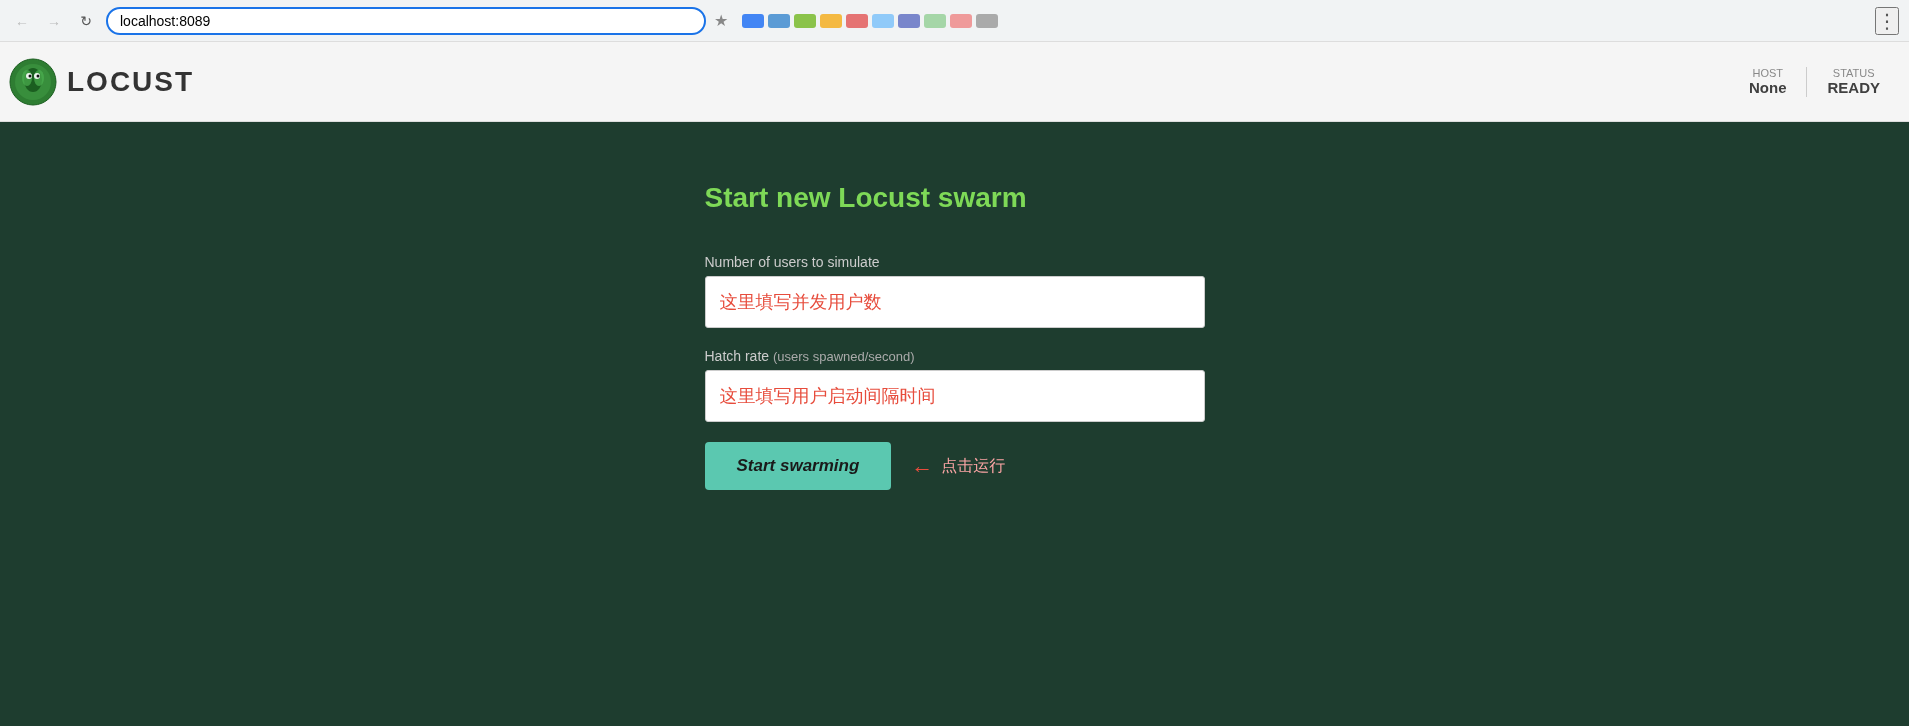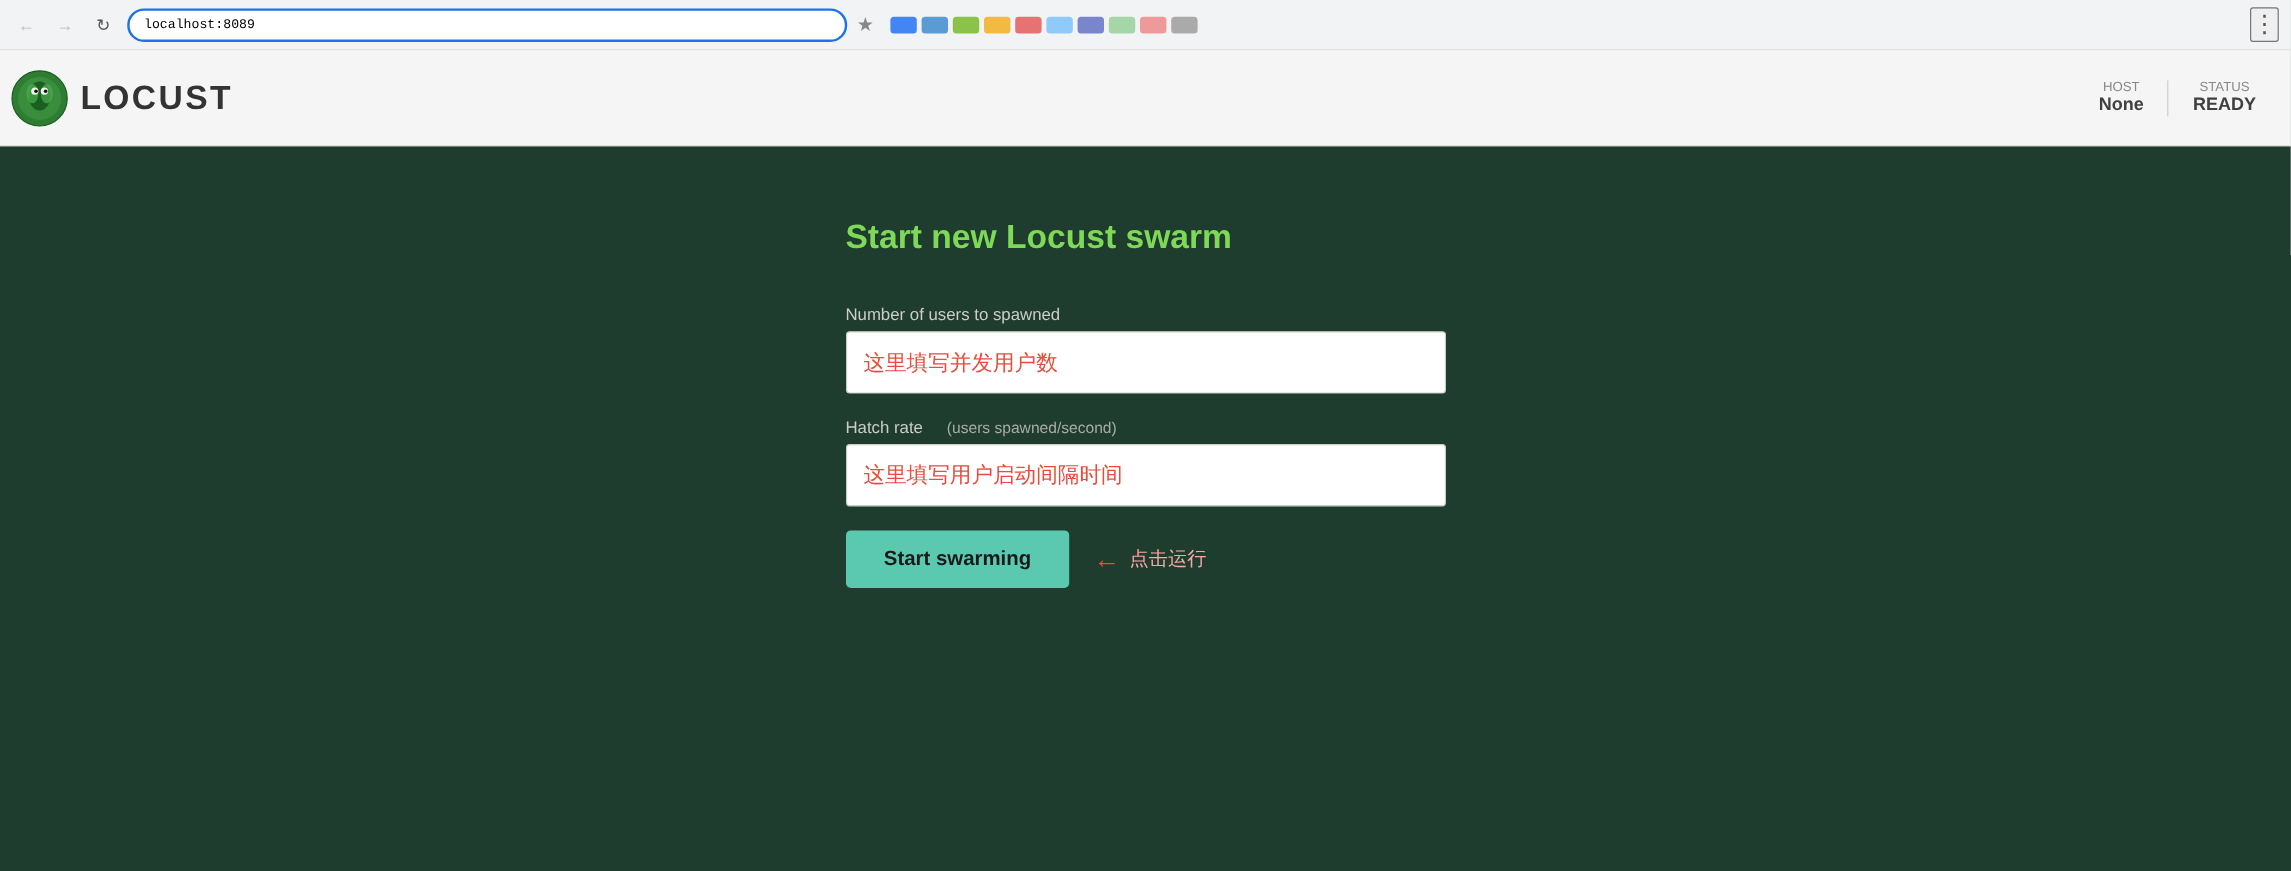--- a/index.html
+++ b/index.html
@@ -23,23 +23,22 @@
     }
     .browser-nav-btn:disabled { color: #bbb; }
     .browser-address-bar {
       flex: 1;
       max-width: 600px;
       height: 28px;
       border: 2px solid #1a73e8;
       border-radius: 14px;
       background: #fff;
       padding: 0 12px;
-      font-size: 11px;
+      font-size: 14px;
       outline: none;
-      font-family: Liberation Mono, monospace;
     }
     .browser-star {
       color: #888; font-size: 16px; cursor: pointer;
     }
     .browser-bookmarks {
       display: flex; gap: 4px; margin-left: 6px;
     }
     .bookmark-item {
       width: 22px; height: 14px; border-radius: 3px;
       display: inline-block;
@@ -114,21 +113,20 @@
     }
     .form-label {
       display: block;
       color: #ccc;
       font-size: 14px;
       margin-bottom: 6px;
     }
     .form-label .label-note {
       color: #aaa;
       font-size: 13px;
-      margin-left: 16px;
     }
     .form-input {
       width: 100%;
       height: 52px;
       border: 1px solid #ccc;
       border-radius: 3px;
       background: #fff;
       padding: 0 14px;
       font-size: 18px;
       color: #15803d;
@@ -146,20 +144,21 @@
     .start-btn {
       background: #5bc8b0;
       color: #1a1a1a;
       border: none;
       border-radius: 4px;
       padding: 14px 32px;
       font-size: 17px;
       font-weight: bold;
       cursor: pointer;
       white-space: nowrap;
+      font-style: italic;
     }
     .arrow-annotation {
       display: flex; align-items: center; gap: 8px;
     }
     .arrow-icon {
       color: #e74c3c; font-size: 22px;
     }
     .annotation-text {
       color: #fca5a5; font-size: 16px;
     }
@@ -215,21 +214,21 @@
     </div>
   </div>
 </div>
 
 <div class="main-content">
   <div class="swarm-form">
     <h1 class="form-title">Start new Locust swarm</h1>
 
     <div class="form-group">
       <label class="form-label">
-        <span>Number of users to spawned</span>
+        <span>Number of users to simulate</span>
       </label>
       <input class="form-input" type="text" placeholder="这里填写并发用户数" style="">
     </div>
 
     <div class="form-group">
       <label class="form-label">
         <span>Hatch rate</span>
         <span class="label-note">(users spawned/second)</span>
       </label>
       <input class="form-input" type="text" placeholder="这里填写用户启动间隔时间" style="">

